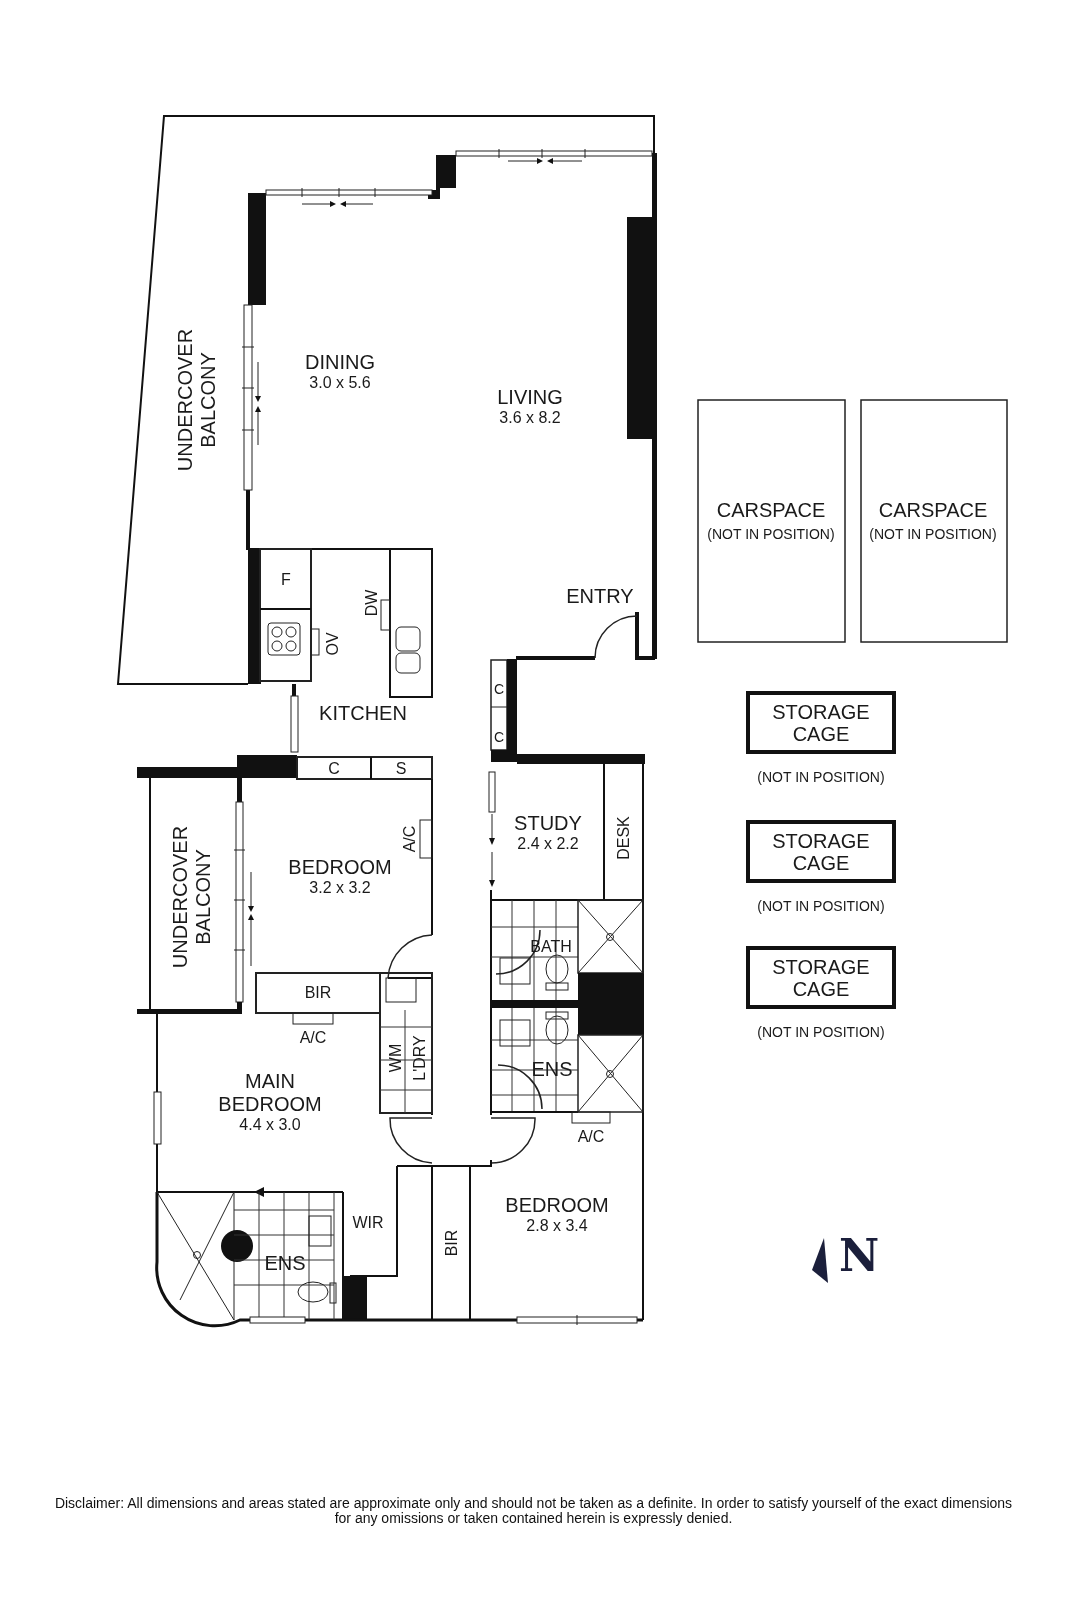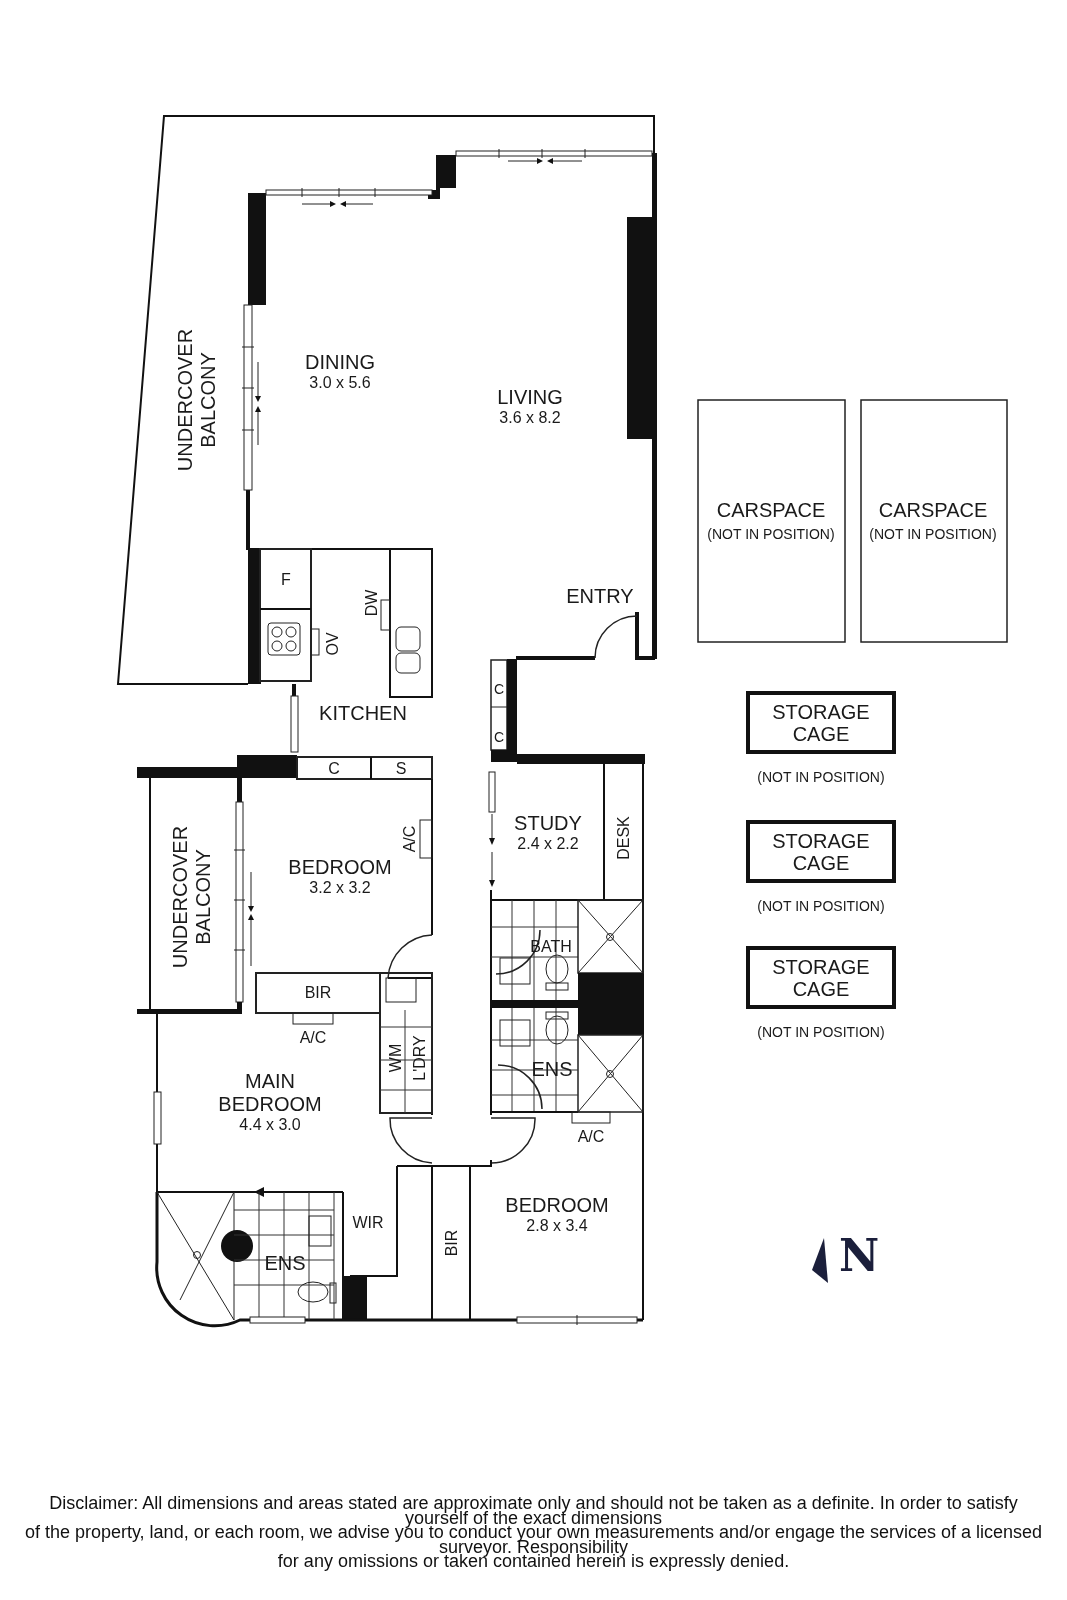--- a/index.html
+++ b/index.html
@@ -9,21 +9,21 @@
   .room { font-size:20px; }
   .dim { font-size:16px; }
   .small { font-size:16px; }
   .tiny { font-size:14px; }
   .wall { fill:#111; }
   .ln { stroke:#111; fill:none; stroke-width:2; }
   .thin { stroke:#222; fill:none; stroke-width:1; }
   .tile { stroke:#333; fill:none; stroke-width:1; }
   .win { stroke:#222; fill:#fff; stroke-width:1; }
   .compass-n { font-family:"DejaVu Serif", serif; font-weight:bold; font-size:44px; }
-  #disclaimer { position:absolute; left:20px; top:1496px; width:1027px; text-align:center; font-size:18px; line-height:14.5px; color:#111; }
+  #disclaimer { position:absolute; left:20px; top:1496px; width:1027px; text-align:center; font-size:14px; line-height:14.5px; color:#111; }
 </style>
 </head>
 <body>
 
 <svg id="plan" viewBox="0 0 1067 1600" xmlns="http://www.w3.org/2000/svg">
 
   <g>
     <polyline class="ln" points="248,684 118,684 164,116 654,116 654,156"></polyline>
   </g>
 
@@ -308,15 +308,14 @@
     <text class="lbl room" x="821" y="870">CAGE</text>
     <text class="lbl tiny" x="821" y="911">(NOT IN POSITION)</text>
     <text class="lbl room" x="821" y="974">STORAGE</text>
     <text class="lbl room" x="821" y="996">CAGE</text>
     <text class="lbl tiny" x="821" y="1037">(NOT IN POSITION)</text>
   </g>
 </svg>
 
 <div id="disclaimer">
   <div>Disclaimer: All dimensions and areas stated are approximate only and should not be taken as a definite. In order to satisfy yourself of the exact dimensions</div>
-  <div>of the property, land, or each room, we advise you to conduct your own measurements and/or engage the services of a licensed surveyor. Responsibility</div>
   <div>for any omissions or taken contained herein is expressly denied.</div>
 </div>
 
 </body></html>

